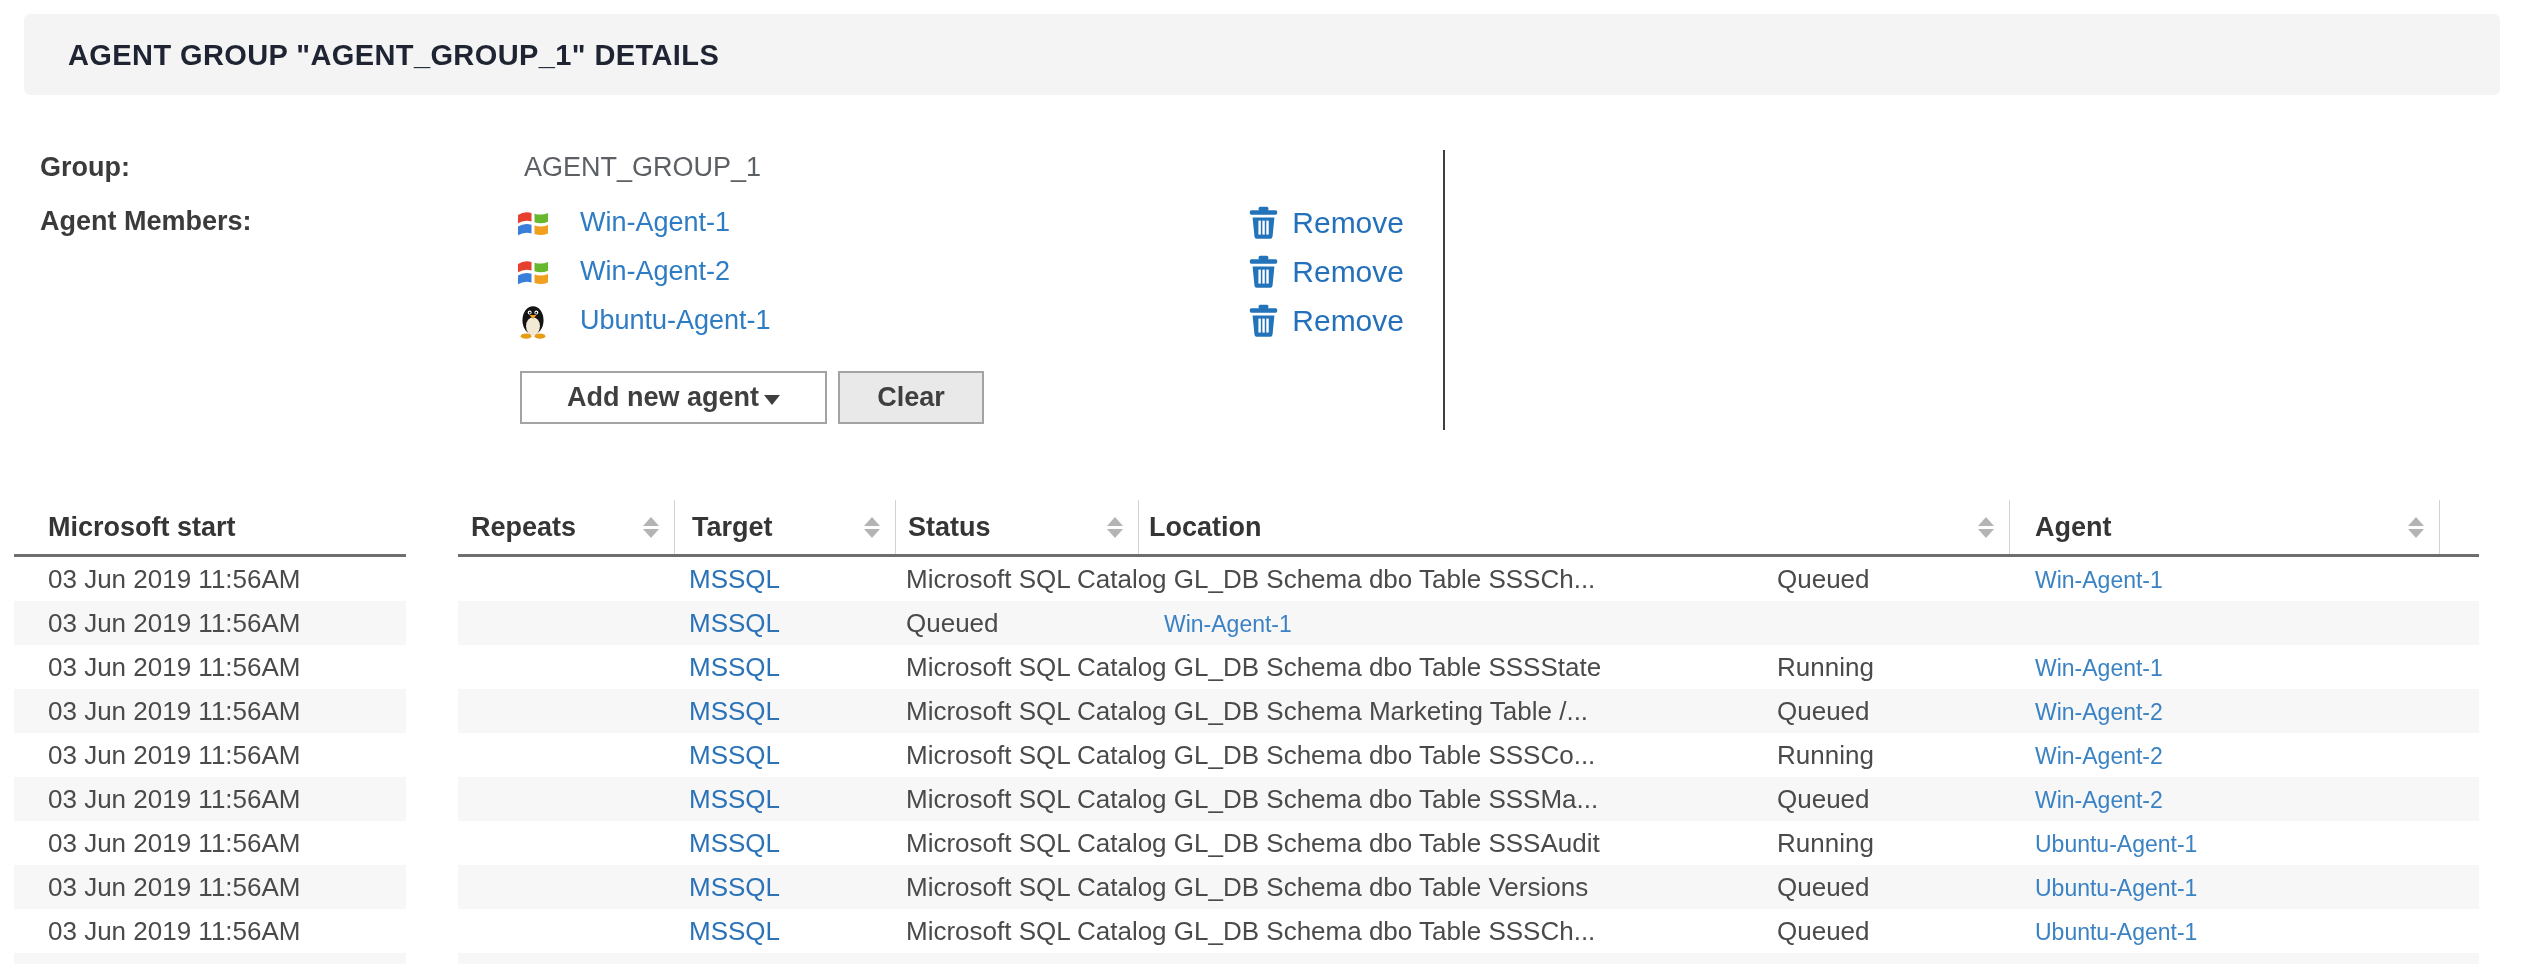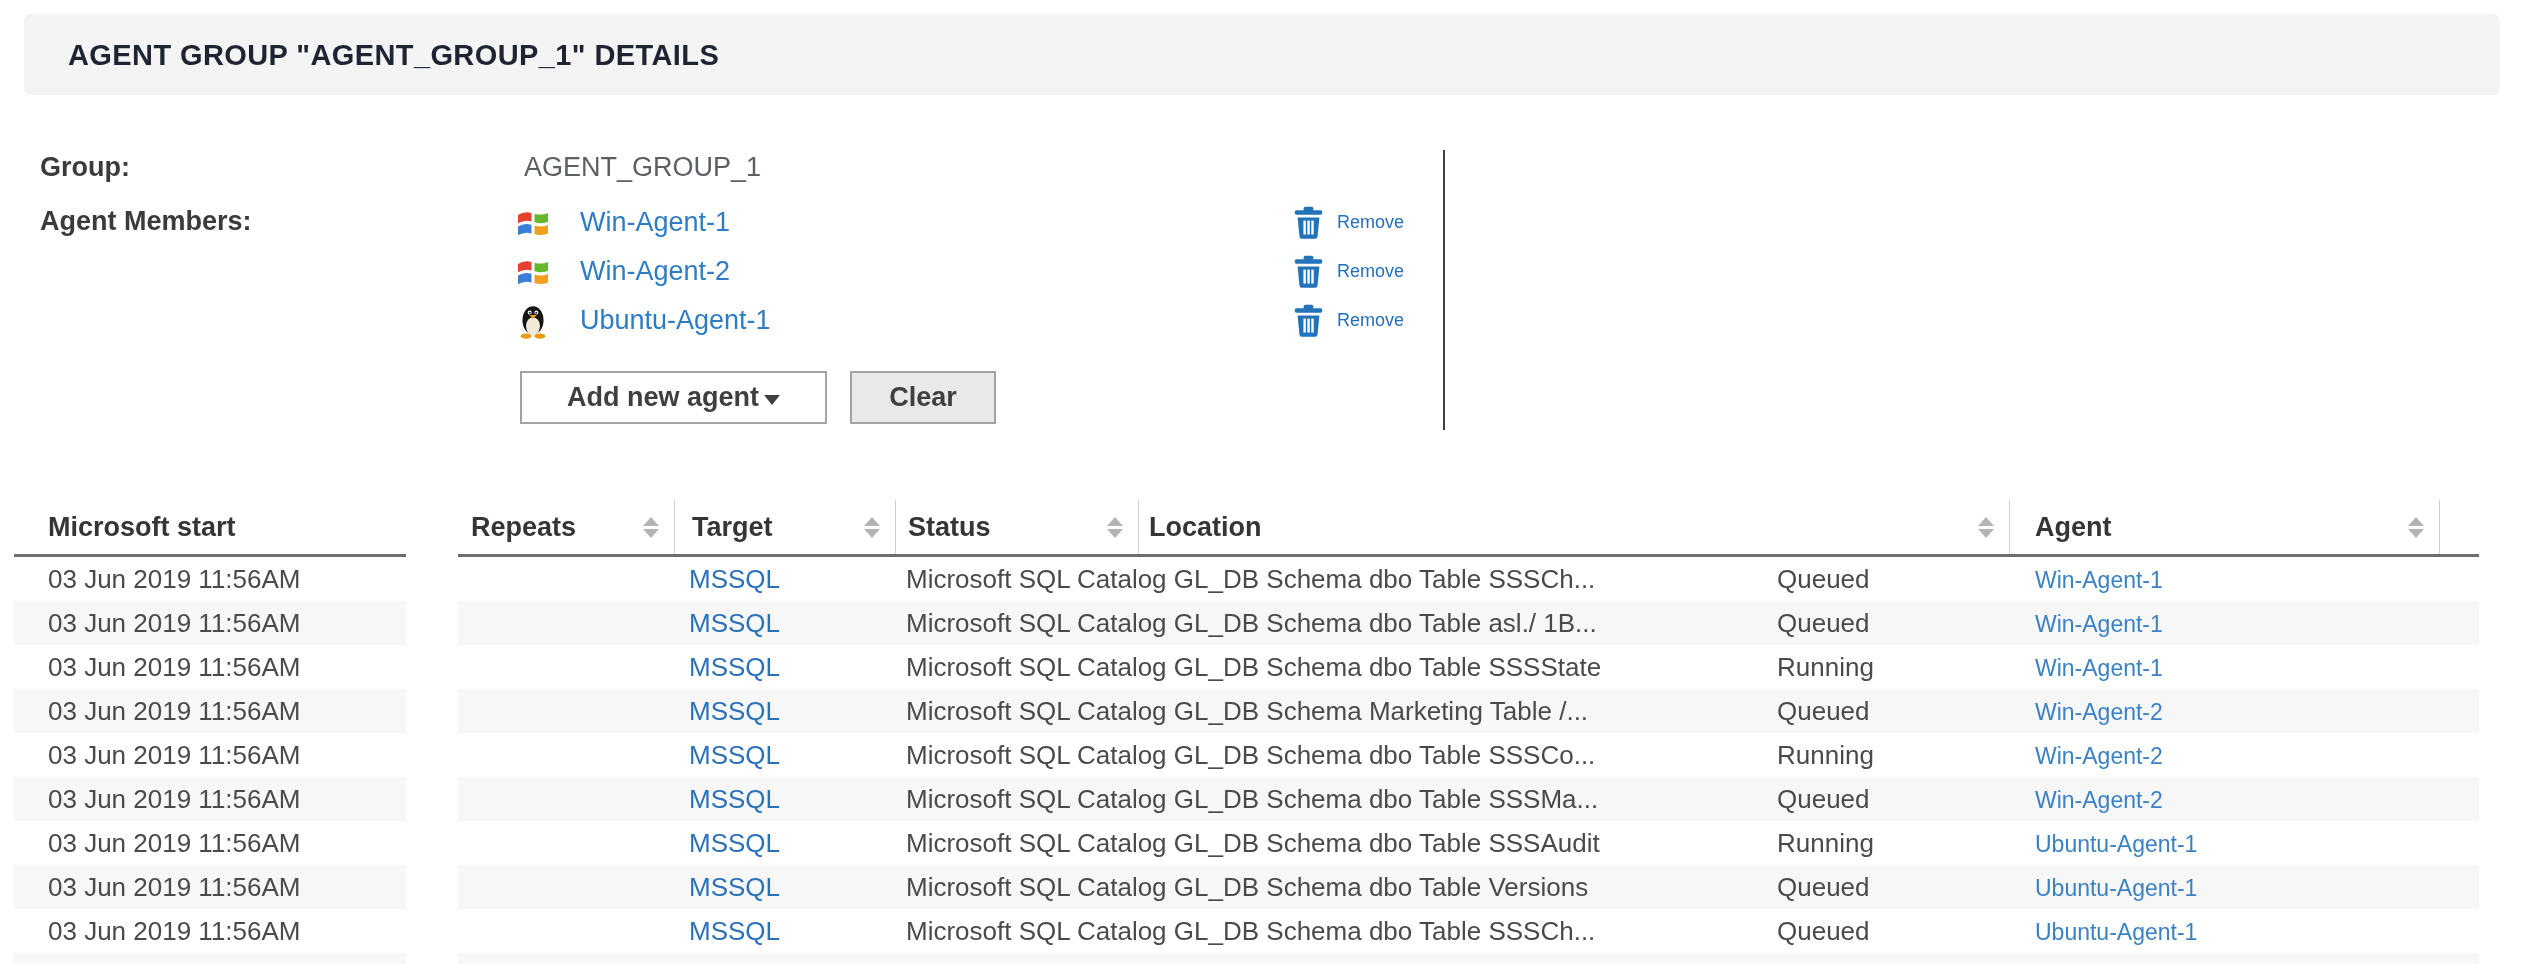--- a/index.html
+++ b/index.html
@@ -28,31 +28,31 @@
   .members { position:absolute; left:514px; top:198px; width:890px; }
   .member-row { height:49px; display:flex; align-items:center; }
   .member-icon { width:38px; height:38px; margin-right:28px; display:flex; align-items:center; justify-content:center; }
   .member-icon svg { display:none; width:36px; height:36px; }
   .member-icon.windows svg.svg-win { display:block; }
   .member-icon.linux   svg.svg-tux { display:block; }
   a.member-link { font-size:27px; color:#2e7cc4; text-decoration:none; cursor:pointer; }
 
   .remove-btn { margin-left:auto; display:flex; align-items:center; gap:13px; cursor:pointer; }
   .remove-btn svg { width:31px; height:33px; }
-  .remove-label { font-size:18px; color:#2470bb; }
+  .remove-label { font-size:30px; color:#2470bb; }
 
   .vdivider { position:absolute; left:1443px; top:150px; width:2px; height:280px; background:#3f3f3f; }
 
   .btn-row { position:absolute; left:520px; top:371px; display:flex; gap:11px; }
   .btn {
     height:53px; font-family:"Liberation Sans",sans-serif; font-size:27px; font-weight:700; color:#3f3f3f;
     display:flex; align-items:center; justify-content:center; cursor:pointer;
   }
   .btn-add { width:307px; background:#ffffff; border:2px solid #a3a3a3; gap:5px; }
-  .btn-clear { width:146px; background:#e9e9e9; border:2px solid #a3a3a3;margin-left:12px; }
+  .btn-clear { width:146px; background:#e9e9e9; border:2px solid #a3a3a3; }
   .caret-down { width:0; height:0; border-left:8px solid transparent; border-right:8px solid transparent; border-top:10px solid #3f3f3f; margin-top:4px; }
 
   
   .tbl-left { position:absolute; left:14px;  top:500px; width:392px; }
   .tbl-main { position:absolute; left:458px; top:500px; width:2021px; }
 
   .hrow { height:57px; border-bottom:3px solid #6e6e6e; display:flex; }
   .hcell {
     display:flex; align-items:center; justify-content:space-between;
     font-size:27px; font-weight:700; color:#353535;
@@ -287,21 +287,20 @@
         <span class="cell c-repeats"></span>
         <span class="cell c-target"><a class="target-link">MSSQL</a></span>
         <span class="cell c-location">Microsoft SQL Catalog GL_DB Schema dbo Table SSSCh...</span>
         <span class="cell c-status">Queued</span>
         <span class="cell c-agent"><a class="agent-link">Win-Agent-1</a></span>
       </div>
 
       <div class="row">
         <span class="cell c-repeats"></span>
         <span class="cell c-target"><a class="target-link">MSSQL</a></span>
-        <span class="cell c-location">Microsoft SQL Catalog GL_DB Schema dbo Table asl./ 1B...</span>
         <span class="cell c-status">Queued</span>
         <span class="cell c-agent"><a class="agent-link">Win-Agent-1</a></span>
       </div>
 
       <div class="row">
         <span class="cell c-repeats"></span>
         <span class="cell c-target"><a class="target-link">MSSQL</a></span>
         <span class="cell c-location">Microsoft SQL Catalog GL_DB Schema dbo Table SSSState</span>
         <span class="cell c-status">Running</span>
         <span class="cell c-agent"><a class="agent-link">Win-Agent-1</a></span>

